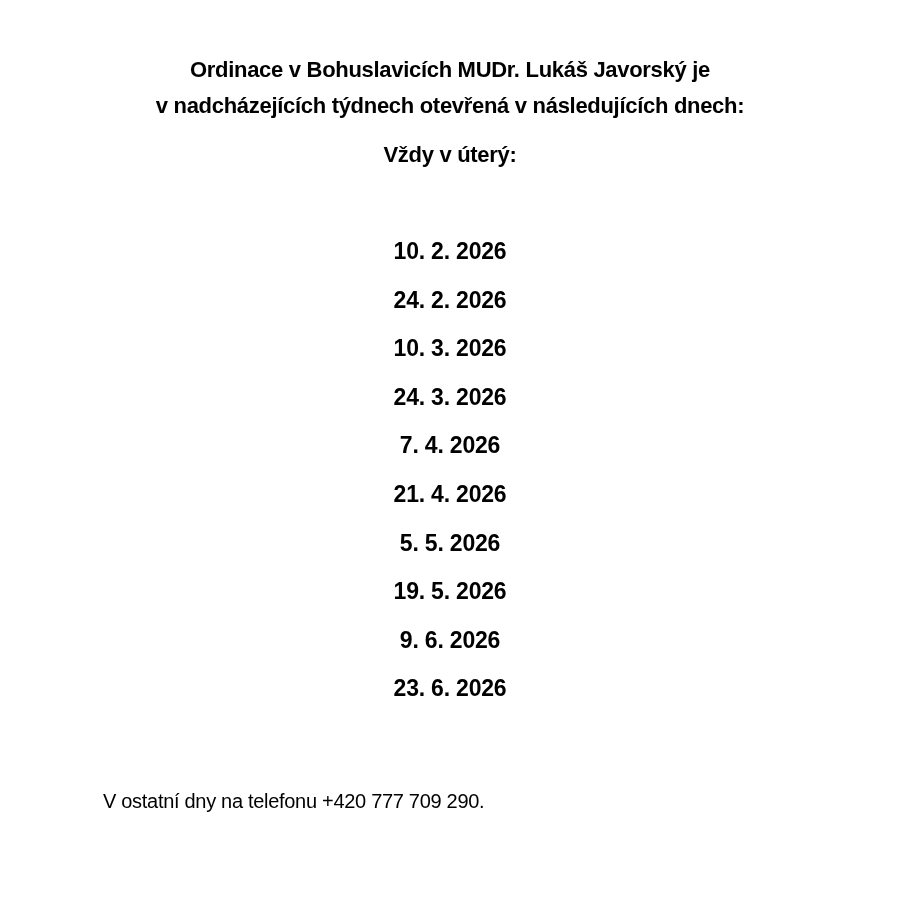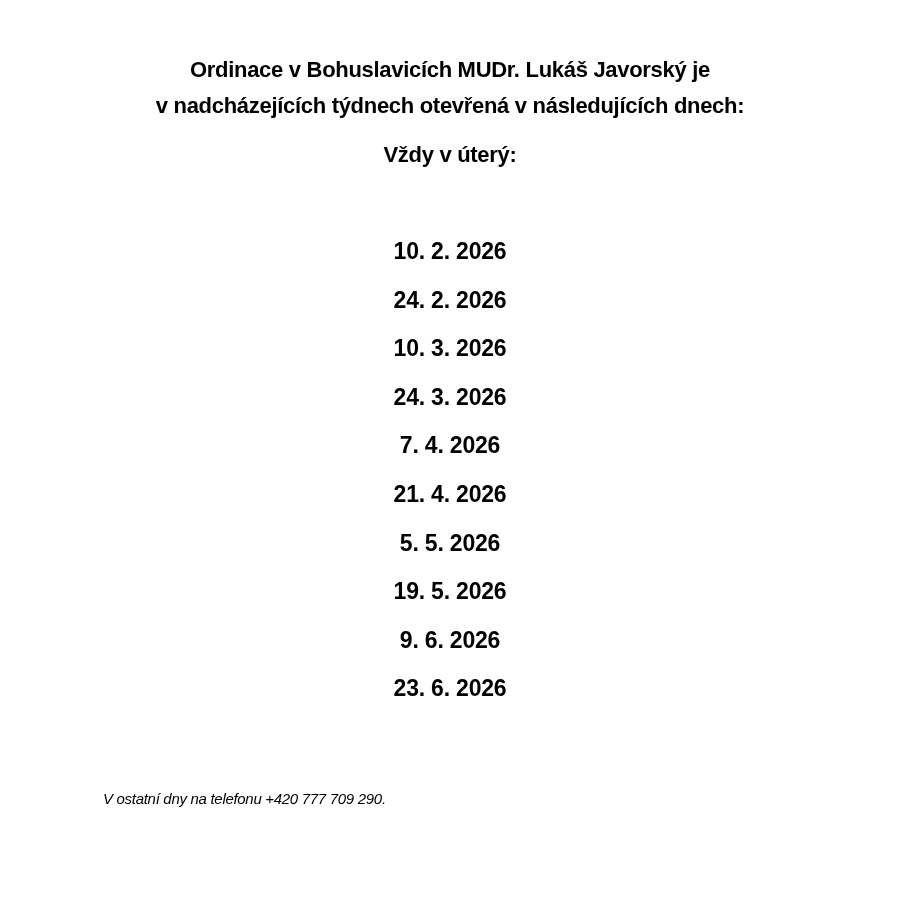--- a/index.html
+++ b/index.html
@@ -47,24 +47,23 @@
       line-height: 34px;
       text-align: center;
       font-weight: bold;
       font-size: 23px;
       letter-spacing: -0.2px;
     }
     .footer-note {
       position: absolute;
       left: 103px;
       top: 790px;
-      font-size: 15px;
+      font-size: 20px;
       white-space: nowrap;
       letter-spacing: -0.3px;
-      font-style: italic;
     }
   </style>
 </head>
 <body>
 
 <div class="page">
   <div class="heading line1">Ordinace v Bohuslavicích MUDr. Lukáš Javorský je</div>
   <div class="heading line2">v nadcházejících týdnech otevřená v následujících dnech:</div>
   <div class="heading line3">Vždy v úterý:</div>
 

